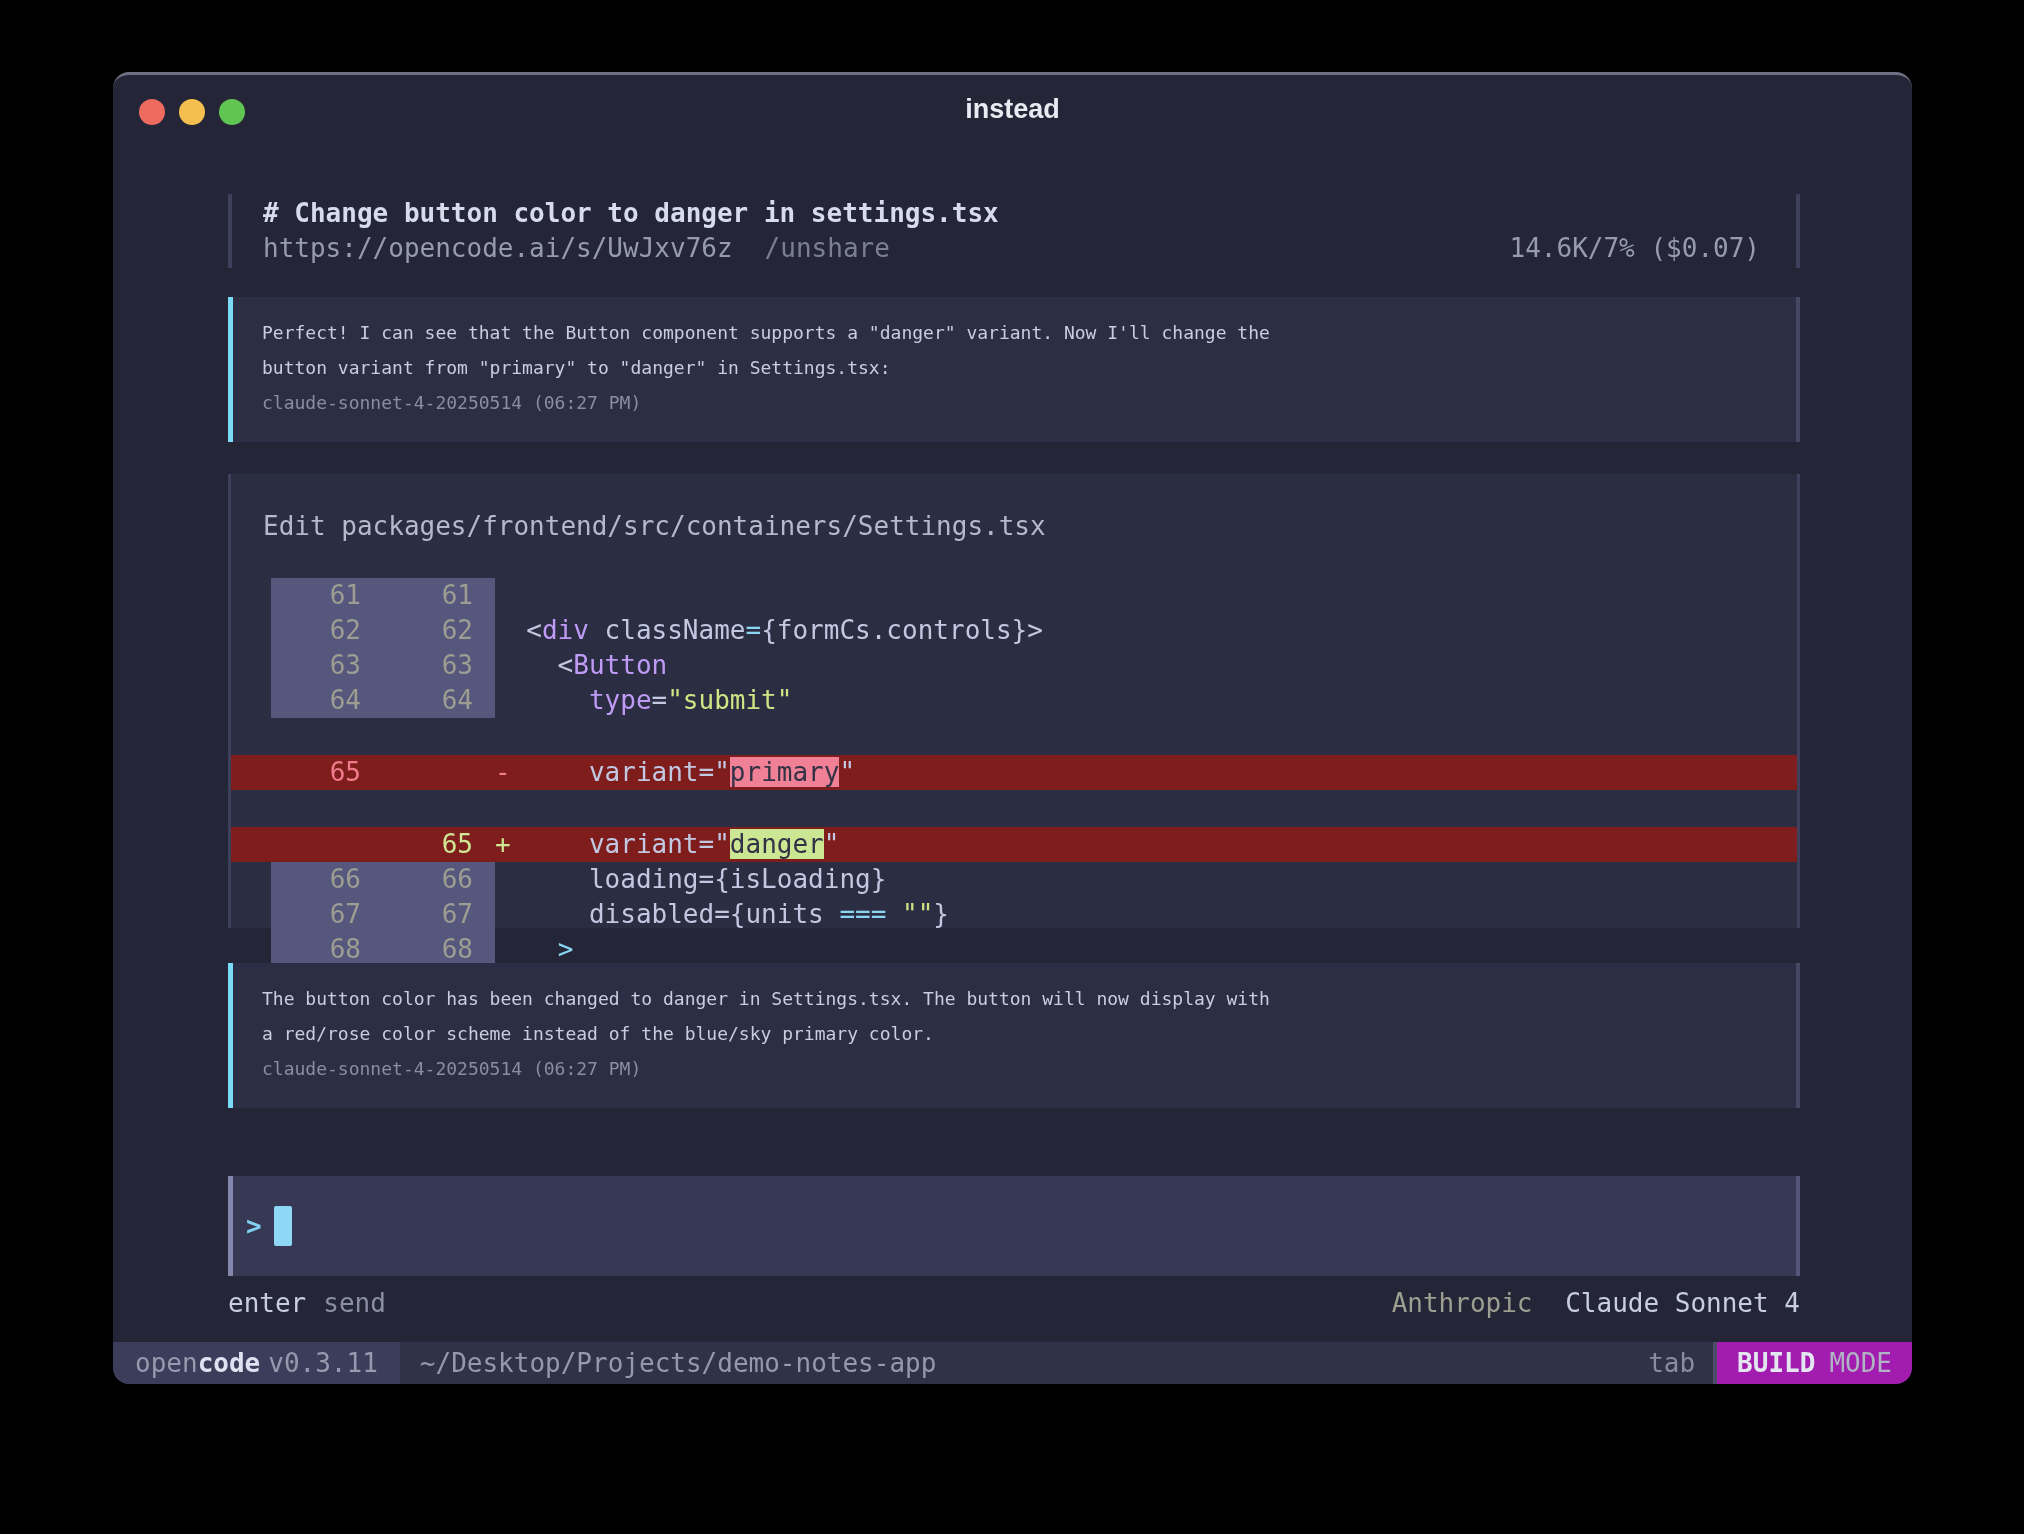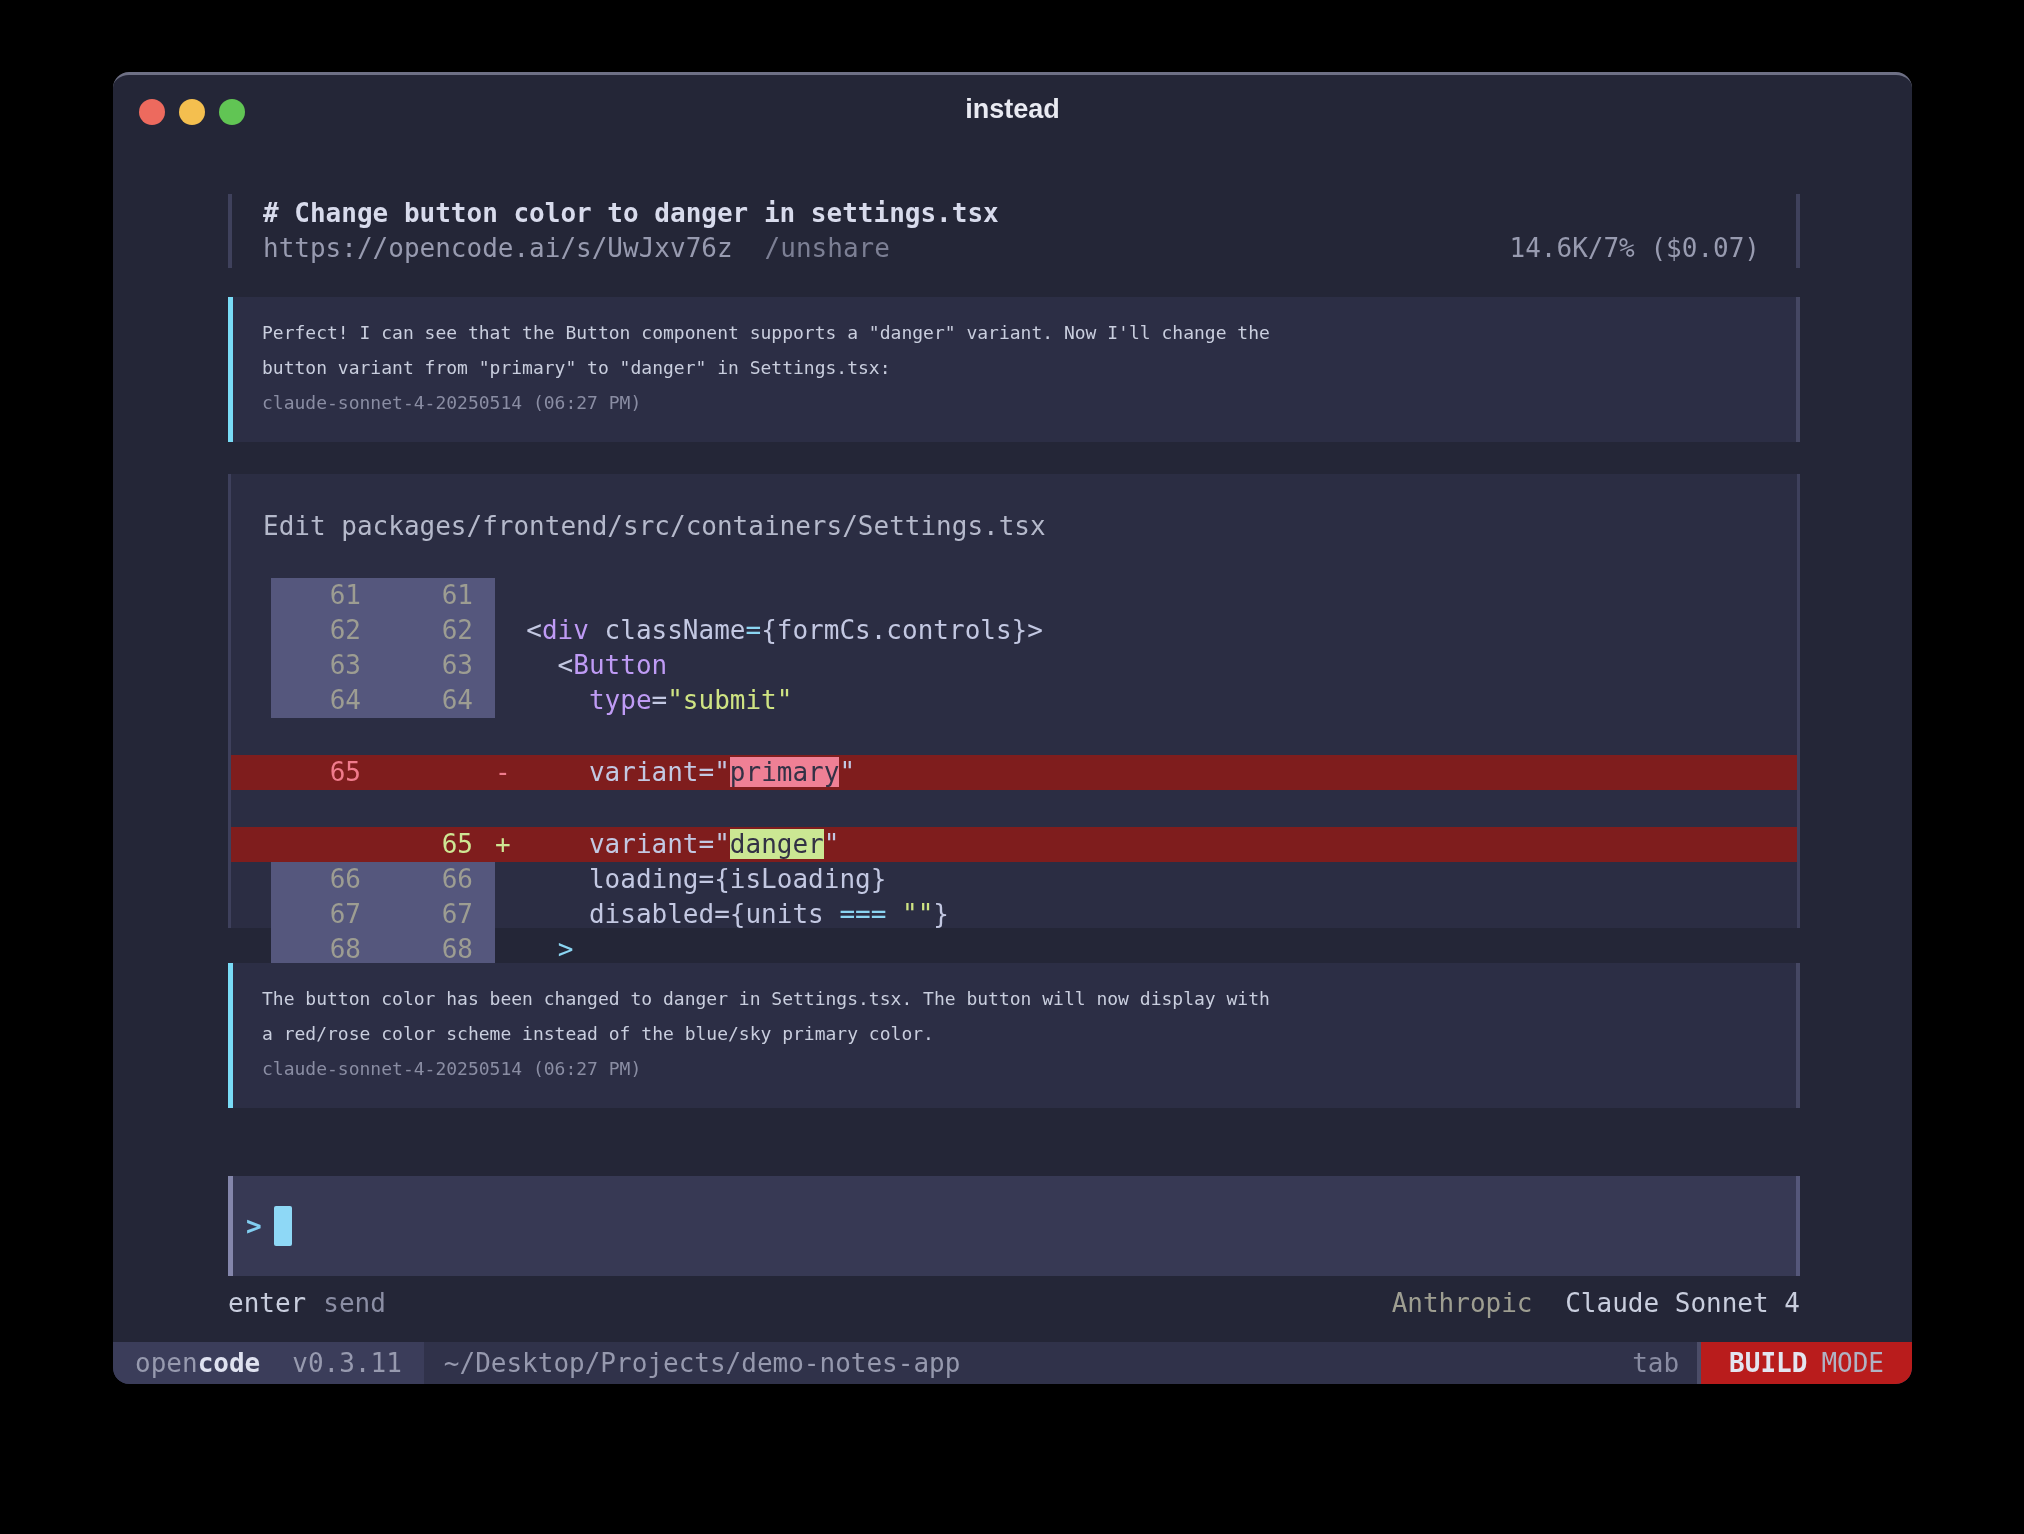--- a/index.html
+++ b/index.html
@@ -53,24 +53,24 @@
   .ifooter { top:1208px; height:40px; display:flex; line-height:40px; font-size:26px; }
   .ifooter .enter { color:#c9cede; } .ifooter .send { color:#8b8ea4; margin-left:17px; }
   .ifooter .right { margin-left:auto; }
   .ifooter .provider { color:#9e9e91; } .ifooter .modelname { color:#c9cede; margin-left:17px; }
   
   .statusbar { position:absolute; left:0; right:0; bottom:0; height:42px; background:#30324a;
     display:flex; align-items:stretch; line-height:42px; font-size:26px;
     border-radius:0 0 16px 16px; overflow:hidden; }
   .sb-brand { background:#3b3d5a; padding:0 22px; }
   .sb-brand .open { color:#979aaf; } .sb-brand .code { color:#dfe2f0; font-weight:bold; }
-  .sb-brand .ver { color:#979aaf; margin-left:32px; }
+  .sb-brand .ver { color:#979aaf; margin-left:8px; }
   .sb-path { color:#9699ae; margin-left:20px; }
   .sb-tab { margin-left:auto; color:#898ca2; padding-right:18px; }
-  .sb-mode { background:#b91c1c; border-left:4px solid #4b4d68; padding:0 28px; }
+  .sb-mode { background:#a21caf; border-left:4px solid #4b4d68; padding:0 20px; }
   .sb-mode .b { color:#e3e5f0; font-weight:bold; } .sb-mode .r { color:#b0b3c4; margin-left:14px; }
 </style>
 </head>
 <body>
 
 <div class="window">
 
   <div class="traffic">
     <span class="light red"></span>
     <span class="light yellow"></span>

